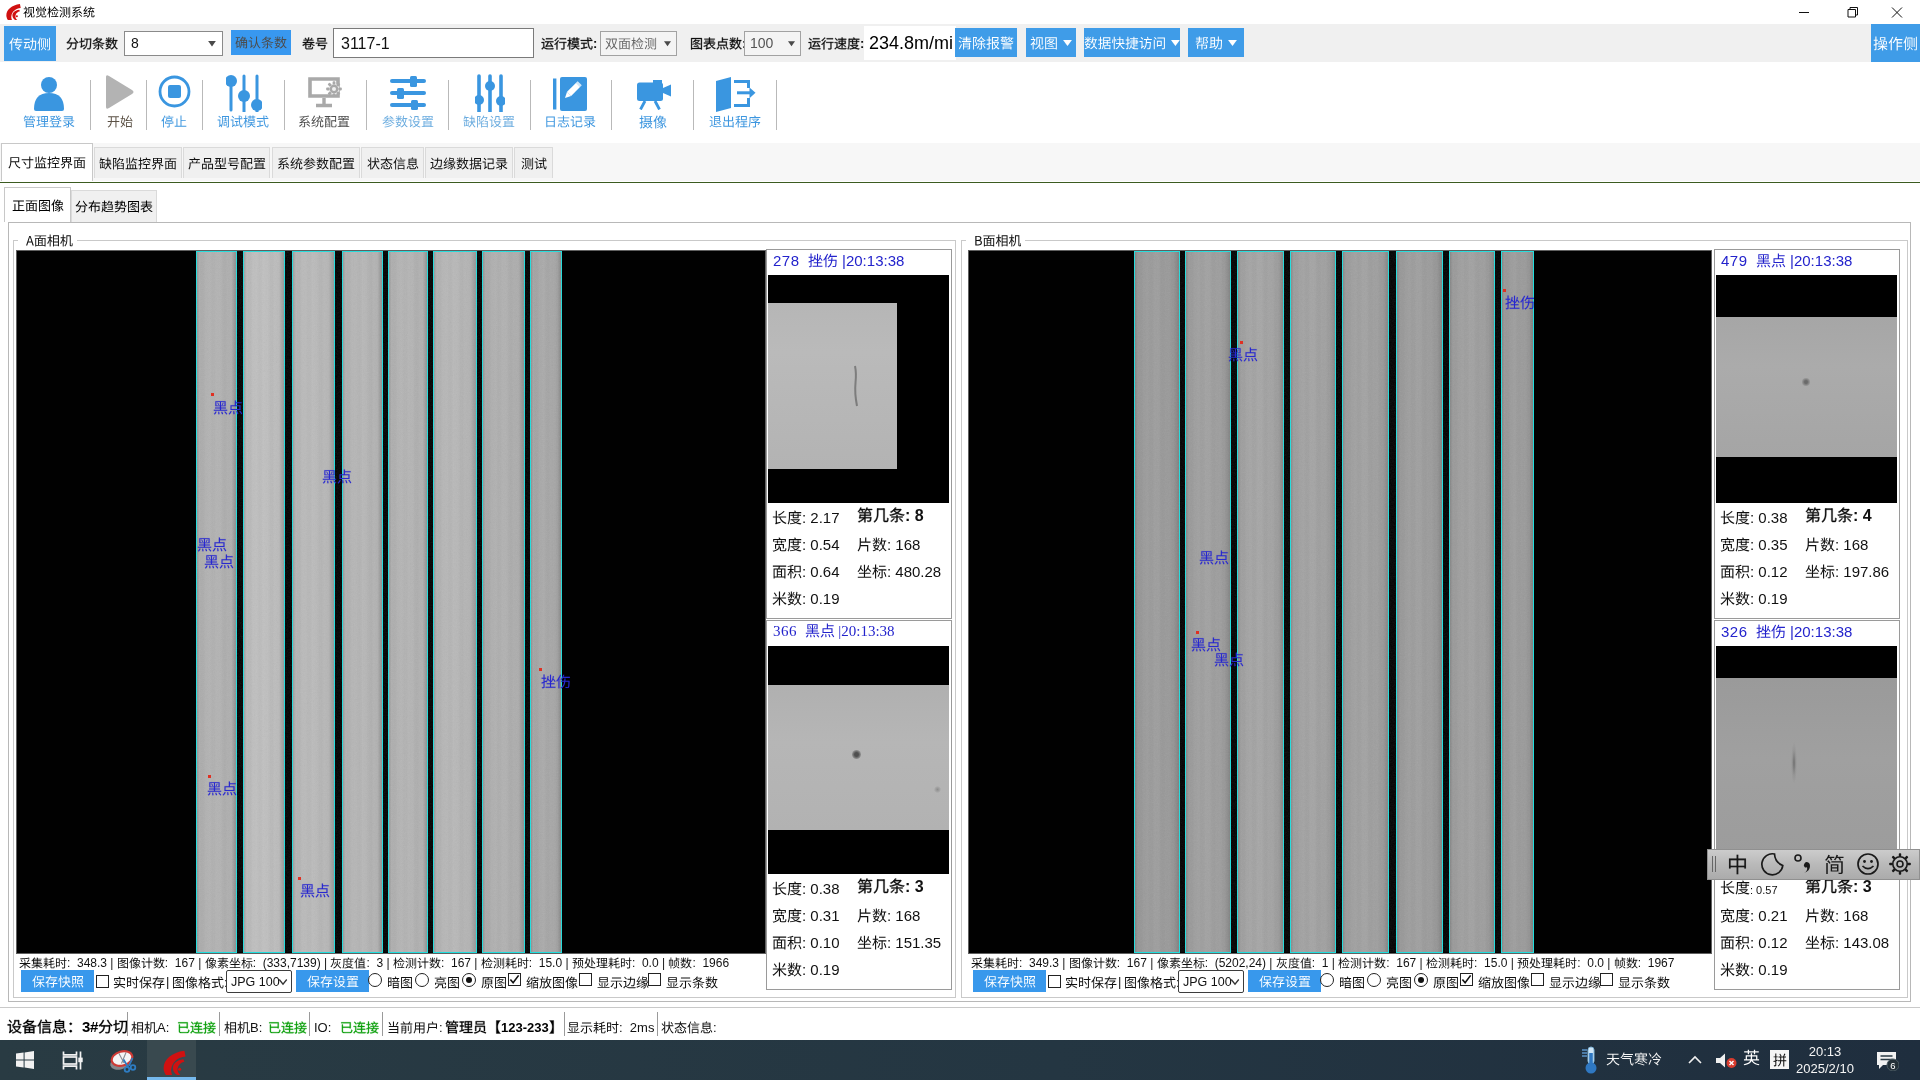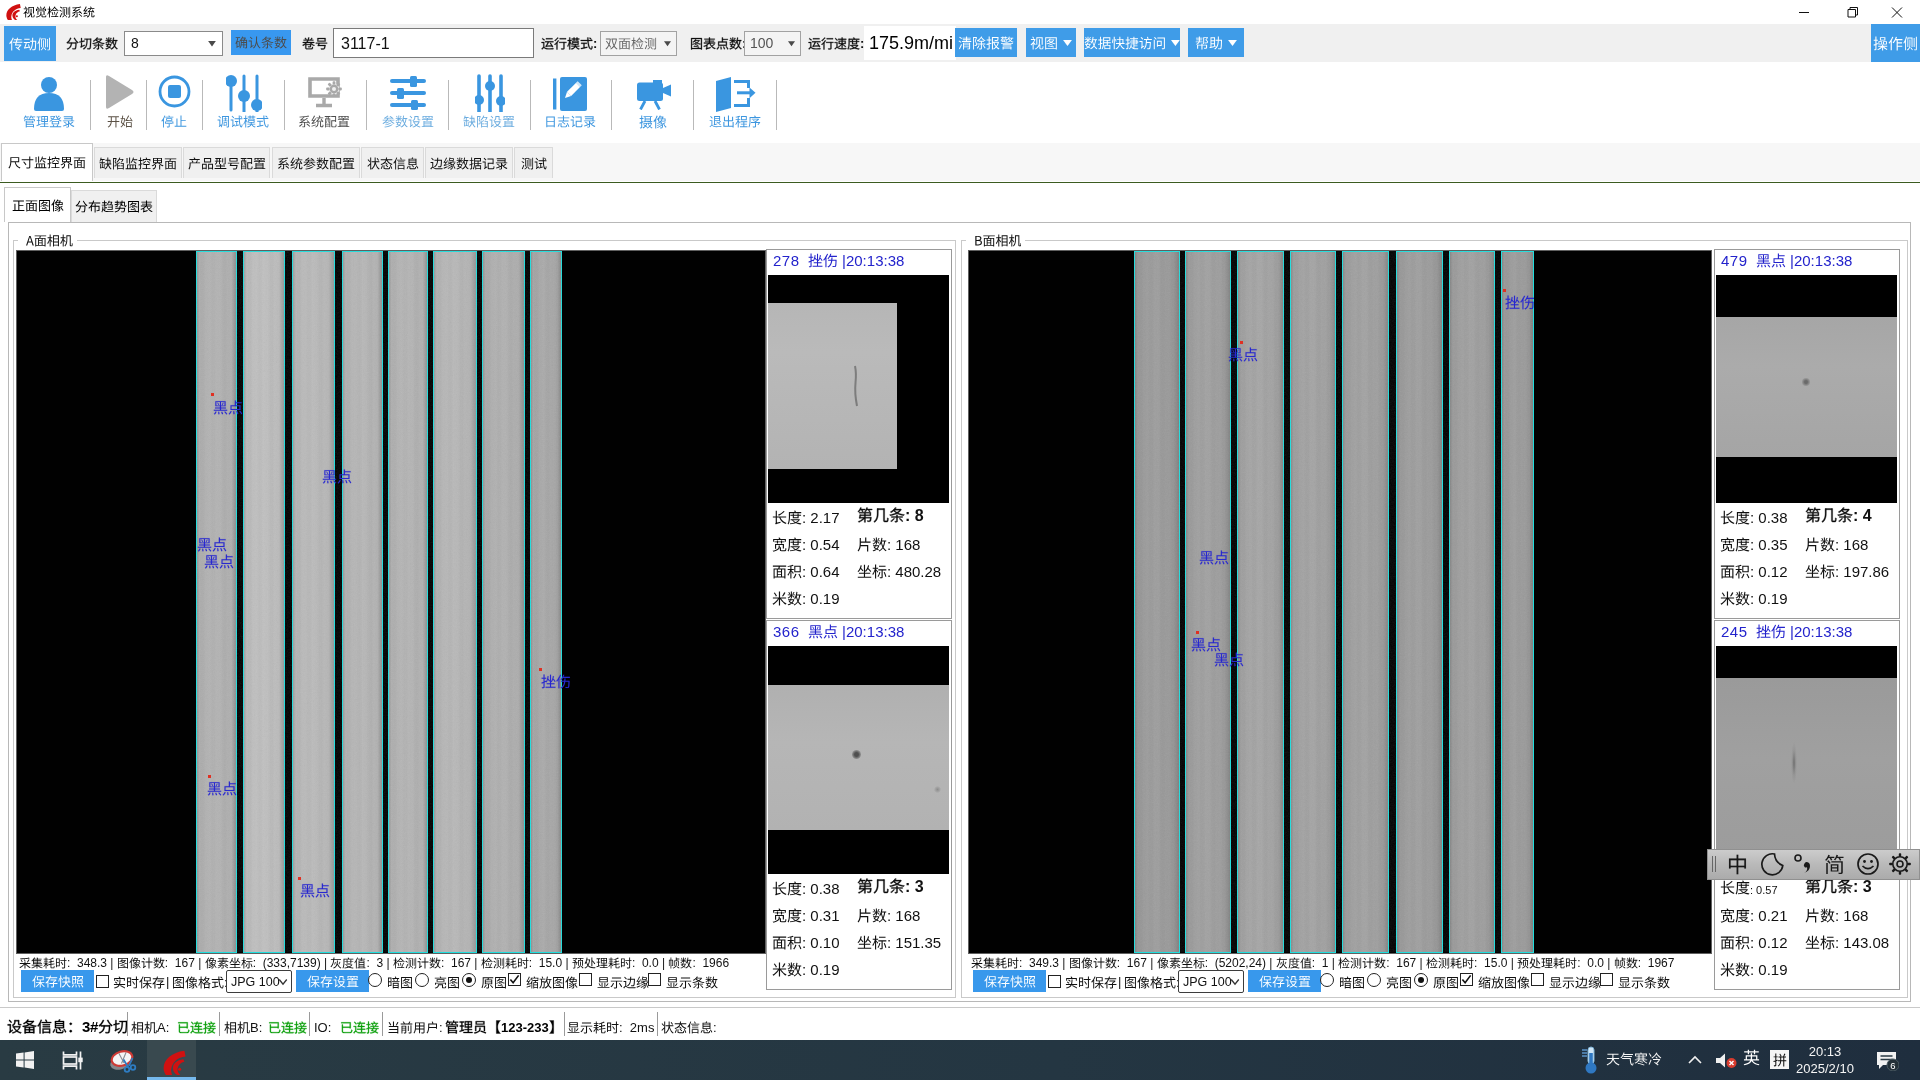--- a/index.html
+++ b/index.html
@@ -89,21 +89,21 @@
         <path d="M0 0 L9 0 L4.5 6.5 Z" fill="#4a4a4a"></path>
       </svg>
     </div>
     <div style="position:absolute;left:808px;top:36px;width:70px;height:16px;font-size:13px;color:#111;font-weight:bold;"><svg class="z zb" style="width:52.0px;height:13px;" viewBox="0 0 4000 1000">
         <use href="#g8FD0" x="0"></use>
         <use href="#g884C" x="1000"></use>
         <use href="#g901F" x="2000"></use>
         <use href="#g5EA6" x="3000"></use>
       </svg>:</div>
     <div style="position:absolute;left:864px;top:26px;width:92px;height:34px;background:#fff;font-size:18px;color:#000;display:flex;align-items:center;">
-      <span style="margin-left:5px">175.9m/mi</span>
+      <span style="margin-left:5px">234.8m/mi</span>
     </div>
     <div style="position:absolute;left:955px;top:28px;width:62px;height:29px;background:#3f9ce8;color:#fff;font-size:14px;display:flex;align-items:center;justify-content:center;">
       <svg class="z" style="width:56.0px;height:14px;" viewBox="0 0 4000 1000">
         <use href="#g6E05" x="0"></use>
         <use href="#g9664" x="1000"></use>
         <use href="#g62A5" x="2000"></use>
         <use href="#g8B66" x="3000"></use>
       </svg>
     </div>
     <div style="position:absolute;left:1026px;top:28px;width:50px;height:29px;background:#3f9ce8;color:#fff;font-size:14px;display:flex;align-items:center;justify-content:center;">
@@ -523,21 +523,21 @@
       </svg>: 8</div>
     <div style="position:absolute;left:857px;top:536px;width:95px;height:19px;font-size:15px;color:#111;white-space:nowrap;"><svg class="z" style="width:30.0px;height:15px;" viewBox="0 0 2000 1000">
         <use href="#g7247" x="0"></use>
         <use href="#g6570" x="1000"></use>
       </svg>: 168</div>
     <div style="position:absolute;left:857px;top:563px;width:95px;height:19px;font-size:15px;color:#111;white-space:nowrap;"><svg class="z" style="width:30.0px;height:15px;" viewBox="0 0 2000 1000">
         <use href="#g5750" x="0"></use>
         <use href="#g6807" x="1000"></use>
       </svg>: 480.28</div>
     <div style="position:absolute;left:766px;top:620px;width:186px;height:370px;background:#fff;border:1px solid #9a9a9a;box-sizing:border-box;"></div>
-    <div style="position:absolute;left:773px;top:623px;width:176px;height:18px;font-size:15px;color:#2323cc;"><span style="letter-spacing:0.5px">366</span>&nbsp; <svg class="z" style="width:30.0px;height:15px;" viewBox="0 0 2000 1000">
+    <div style="position:absolute;left:773px;top:623px;width:176px;height:18px;font-size:15px;color:#2323cc;font-family:Liberation Serif, serif;"><span style="letter-spacing:0.5px">366</span>&nbsp; <svg class="z" style="width:30.0px;height:15px;" viewBox="0 0 2000 1000">
         <use href="#g9ED1" x="0"></use>
         <use href="#g70B9" x="1000"></use>
       </svg> |20:13:38</div>
     <div style="position:absolute;left:768px;top:646px;width:181px;height:228px;background:#000;overflow:hidden;">
       <div style="position:absolute;left:0px;top:39px;width:181px;height:145px;background:linear-gradient(180deg,#b0b0b0,#b6b6b6 40%,#b2b2b2);"></div>
       <div style="position:absolute;left:84px;top:104px;width:9px;height:9px;border-radius:50%;background:radial-gradient(circle,#4f4f4f 0 30%,rgba(90,90,90,0.55) 60%,rgba(150,150,150,0) 100%);"></div>
       <div style="position:absolute;left:166px;top:140px;width:7px;height:7px;border-radius:50%;background:radial-gradient(circle,rgba(100,100,100,0.5),rgba(160,160,160,0) 75%);"></div>
     </div>
     <div style="position:absolute;left:772px;top:880px;width:85px;height:19px;font-size:15px;color:#111;white-space:nowrap;"><svg class="z" style="width:30.0px;height:15px;" viewBox="0 0 2000 1000">
         <use href="#g957F" x="0"></use>
@@ -600,21 +600,21 @@
       </svg>: 4</div>
     <div style="position:absolute;left:1805px;top:536px;width:95px;height:19px;font-size:15px;color:#111;white-space:nowrap;"><svg class="z" style="width:30.0px;height:15px;" viewBox="0 0 2000 1000">
         <use href="#g7247" x="0"></use>
         <use href="#g6570" x="1000"></use>
       </svg>: 168</div>
     <div style="position:absolute;left:1805px;top:563px;width:95px;height:19px;font-size:15px;color:#111;white-space:nowrap;"><svg class="z" style="width:30.0px;height:15px;" viewBox="0 0 2000 1000">
         <use href="#g5750" x="0"></use>
         <use href="#g6807" x="1000"></use>
       </svg>: 197.86</div>
     <div style="position:absolute;left:1714px;top:620px;width:186px;height:370px;background:#fff;border:1px solid #9a9a9a;box-sizing:border-box;"></div>
-    <div style="position:absolute;left:1721px;top:623px;width:176px;height:18px;font-size:15px;color:#2323cc;"><span style="letter-spacing:0.5px">245</span>&nbsp; <svg class="z" style="width:30.0px;height:15px;" viewBox="0 0 2000 1000">
+    <div style="position:absolute;left:1721px;top:623px;width:176px;height:18px;font-size:15px;color:#2323cc;"><span style="letter-spacing:0.5px">326</span>&nbsp; <svg class="z" style="width:30.0px;height:15px;" viewBox="0 0 2000 1000">
         <use href="#g632B" x="0"></use>
         <use href="#g4F24" x="1000"></use>
       </svg> |20:13:38</div>
     <div style="position:absolute;left:1716px;top:646px;width:181px;height:228px;background:#000;overflow:hidden;">
       <div style="position:absolute;left:0px;top:32px;width:181px;height:204px;background:linear-gradient(180deg,#9a9a9a,#a0a0a0 40%,#9b9b9b);"></div>
       <div style="position:absolute;left:75px;top:96px;width:6px;height:42px;background:radial-gradient(ellipse 50% 50% at 50% 50%,rgba(70,70,70,0.55),rgba(120,120,120,0.25) 60%,rgba(150,150,150,0) 100%);"></div>
     </div>
     <div style="position:absolute;left:1720px;top:880px;width:85px;height:19px;font-size:11px;color:#111;white-space:nowrap;"><svg class="z" style="width:30.0px;height:15px;" viewBox="0 0 2000 1000">
         <use href="#g957F" x="0"></use>
         <use href="#g5EA6" x="1000"></use>

